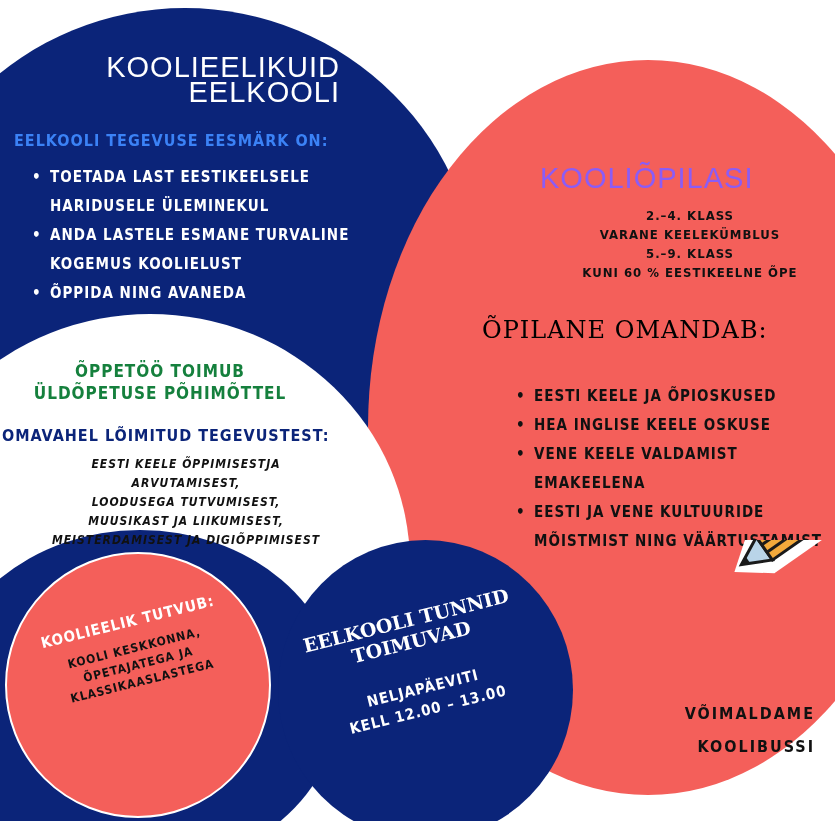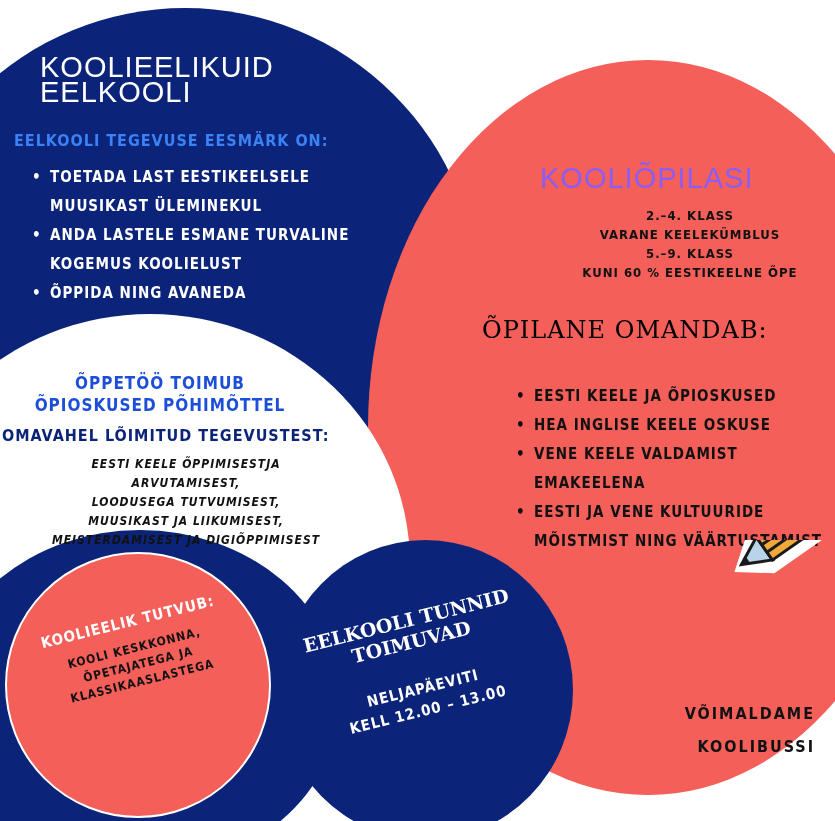--- a/index.html
+++ b/index.html
@@ -20,36 +20,36 @@
 <div class="shape" style="left:368px; top:60px; width:560px; height:735px; background:#f45f5a; border-radius:50%;"></div>
 
 <div class="shape" style="left:-110px; top:314px; width:520px; height:500px; background:#ffffff;"></div>
 
 <div class="shape" style="left:-60px; top:530px; width:400px; height:340px; background:#0b2479;"></div>
 
 <div class="shape" style="left:5px; top:552px; width:262px; height:262px; background:#f45f5a; border:2px solid #ffffff;"></div>
 
 <div class="shape" style="left:278px; top:540px; width:295px; height:300px; background:#0b2479;"></div>
 
-<div class="txt thin" style="left:40px; top:55px; width:300px; color:#ffffff; font-size:29px; line-height:25px; text-align:left; letter-spacing:1px;">
+<div class="txt thin" style="left:40px; top:55px; width:300px; color:#ffffff; font-size:29px; line-height:25px; text-align:right; letter-spacing:1px;">
   <div>KOOLIEELIKUID</div>
   <div>EELKOOLI</div>
 </div>
 
 <div class="txt cond" style="left:14px; top:131px; color:#3b82f6; font-size:16px;">EELKOOLI TEGEVUSE EESMÄRK ON:</div>
 
 <ul class="txt cond" style="left:28px; top:163px; width:340px; color:#ffffff; font-size:15px; line-height:29px;">
-  <li>TOETADA LAST EESTIKEELSELE MUUSIKAST ÜLEMINEKUL</li>
+  <li>TOETADA LAST EESTIKEELSELE HARIDUSELE ÜLEMINEKUL</li>
   <li>ANDA LASTELE ESMANE TURVALINE KOGEMUS KOOLIELUST</li>
   <li>ÕPPIDA NING AVANEDA</li>
 </ul>
 
-<div class="txt cond" style="left:10px; top:372px; width:300px; color:#1d4ed8; font-size:17px; line-height:22px; text-align:center;">
+<div class="txt cond" style="left:10px; top:360px; width:300px; color:#15803d; font-size:17px; line-height:22px; text-align:center;">
   <div>ÕPPETÖÖ TOIMUB</div>
-  <div>ÕPIOSKUSED PÕHIMÕTTEL</div>
+  <div>ÜLDÕPETUSE PÕHIMÕTTEL</div>
 </div>
 
 <div class="txt cond" style="left:2px; top:426px; color:#0b2479; font-size:16px;">OMAVAHEL LÕIMITUD TEGEVUSTEST:</div>
 
 <div class="txt cond" style="left:16px; top:455px; width:340px; color:#111111; font-size:12px; line-height:19px; text-align:center;font-style:italic;">
   <div>EESTI KEELE ÕPPIMISESTJA</div>
   <div>ARVUTAMISEST,</div>
   <div>LOODUSEGA TUTVUMISEST,</div>
   <div>MUUSIKAST JA LIIKUMISEST,</div>
   <div>MEISTERDAMISEST JA DIGIÕPPIMISEST</div>

